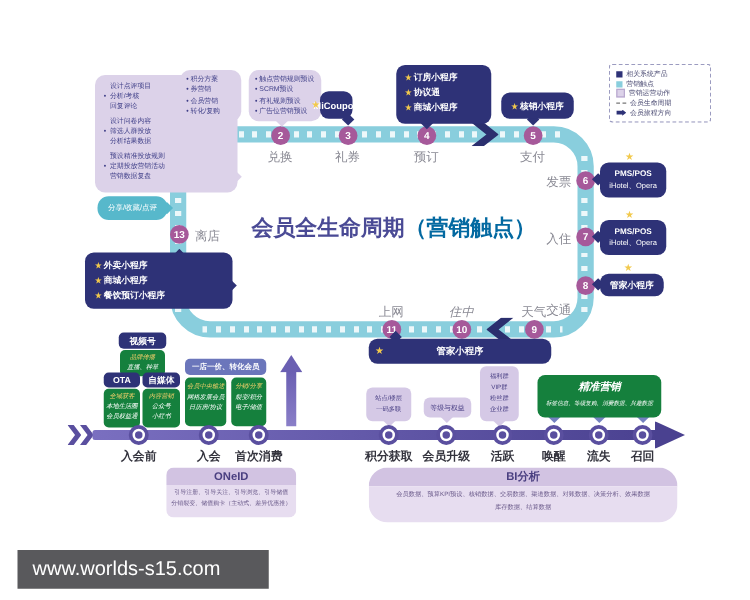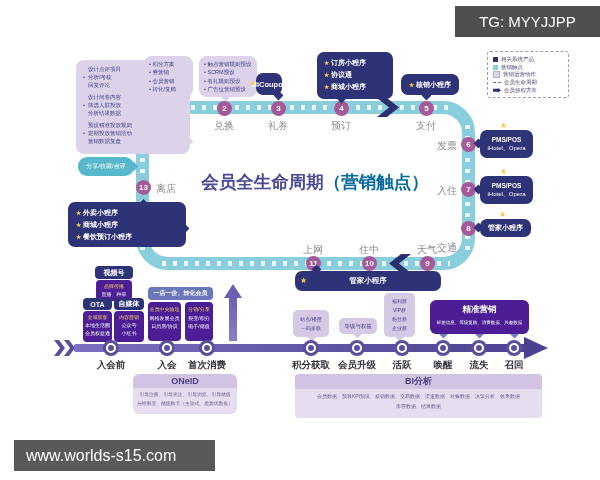--- a/index.html
+++ b/index.html
@@ -6,21 +6,21 @@
   #stage{position:relative;width:600px;height:480px;background:#ffffff;
          font-family:"Liberation Sans",sans-serif;overflow:hidden;}
   .abs{position:absolute;}
   
   .badge{background:#4f4f52;color:#fff;font-size:15px;display:flex;align-items:center;justify-content:center;}
   .wm{background:#59595c;color:#fff;font-size:16px;display:flex;align-items:center;padding-left:12px;box-sizing:border-box;}
   
   .lav{background:#dcd2e9;border-radius:8px;color:#3f3f88;}
   .lav2{background:#d5c9e6;border-radius:5px;color:#4a4085;}
   .navy{background:#2e3277;border-radius:7px;color:#fff;}
-  .blue{background:#4c1d95;border-radius:4px;color:#fff;}
+  .blue{background:#15803d;border-radius:4px;color:#fff;font-style:italic;}
   .bluehdr{background:#6b76bb;border-radius:4px;color:#fff;}
   .hdrstrip{background:#d2c3e2;color:#4a3f80;font-weight:bold;text-align:center;}
   .bodystrip{background:#e7ddf0;color:#6a5a8a;text-align:center;}
   
   .ptr{width:7px;height:7px;transform:rotate(45deg);position:absolute;}
   .lavc{background:#dcd2e9;} .lavc2{background:#d5c9e6;} .navyc{background:#2e3277;}
   .bluec{background:#7481c0;} .tealc{background:#57b8cb;}
   
   .track{border:13px solid #89cedd;border-radius:32px;box-sizing:border-box;}
   .dashh{background:repeating-linear-gradient(90deg,rgba(255,255,255,.85) 0 4px,transparent 4px 11px);}
@@ -108,21 +108,21 @@
   <div class="lnode" style="left:420px;top:256px;">
       <span>9</span>
     </div>
   <div class="lnode" style="left:362px;top:256px;">
       <span>10</span>
     </div>
   <div class="lnode" style="left:306px;top:256px;">
       <span>11</span>
     </div>
   <div class="llab cc" style="left:427px;top:243px;">天气</div>
-  <div class="llab cc" style="left:369px;top:243px;">住中</div>
+  <div class="llab cc" style="left:369px;top:243px;font-style:italic;">住中</div>
   <div class="llab cc" style="left:313px;top:243px;">上网</div>
 
   <div class="lnode" style="left:136px;top:223px;">
       <span>12</span>
     </div>
   <div class="lnode" style="left:136px;top:180px;">
       <span>13</span>
     </div>
   <div class="lnode" style="left:136px;top:138px;">
       <span>14</span>
@@ -333,26 +333,23 @@
   <div class="tlab" style="left:402px;top:359px;">活跃</div>
   <div class="tlab" style="left:443px;top:359px;">唤醒</div>
   <div class="tlab" style="left:479px;top:359px;">流失</div>
   <div class="tlab" style="left:514px;top:359px;">召回</div>
 
   <div class="abs" style="left:133px;top:374px;width:104px;height:40px;border-radius:6px;overflow:hidden;">
     <div class="hdrstrip" style="height:14px;font-size:9px;line-height:14px;">ONeID</div>
     <div class="bodystrip pre" style="height:26px;font-size:4.8px;line-height:1.9;padding-top:2px;box-sizing:border-box;">引导注册、引导关注、引导浏览、引导储值
 分销裂变、储值购卡（主动式、差异优惠推）</div>
   </div>
-  <div class="abs" style="left:295px;top:374px;width:247px;height:44px;border-radius:4px;overflow:hidden;">
+  <div class="abs" style="left:295px;top:374px;width:247px;height:44px;border-radius:15px;overflow:hidden;">
     <div class="hdrstrip" style="height:15px;font-size:9px;line-height:15px;">BI分析</div>
     <div class="bodystrip pre" style="height:29px;font-size:5px;line-height:1.9;padding-top:3px;box-sizing:border-box;">会员数据、预算KPI预设、核销数据、交易数据、渠道数据、对账数据、决策分析、效果数据
 库存数据、结算数据</div>
   </div>
 
-  <div class="abs badge" style="left:455px;top:6px;width:145px;height:31px;">
-    <span>TG: MYYJJPP</span>
-  </div>
   <div class="abs wm" style="left:0px;top:440px;width:201px;height:31px;margin-left:14px;">
     <span>www.worlds-s15.com</span>
   </div>
 
 </div>
 
 </body></html>

